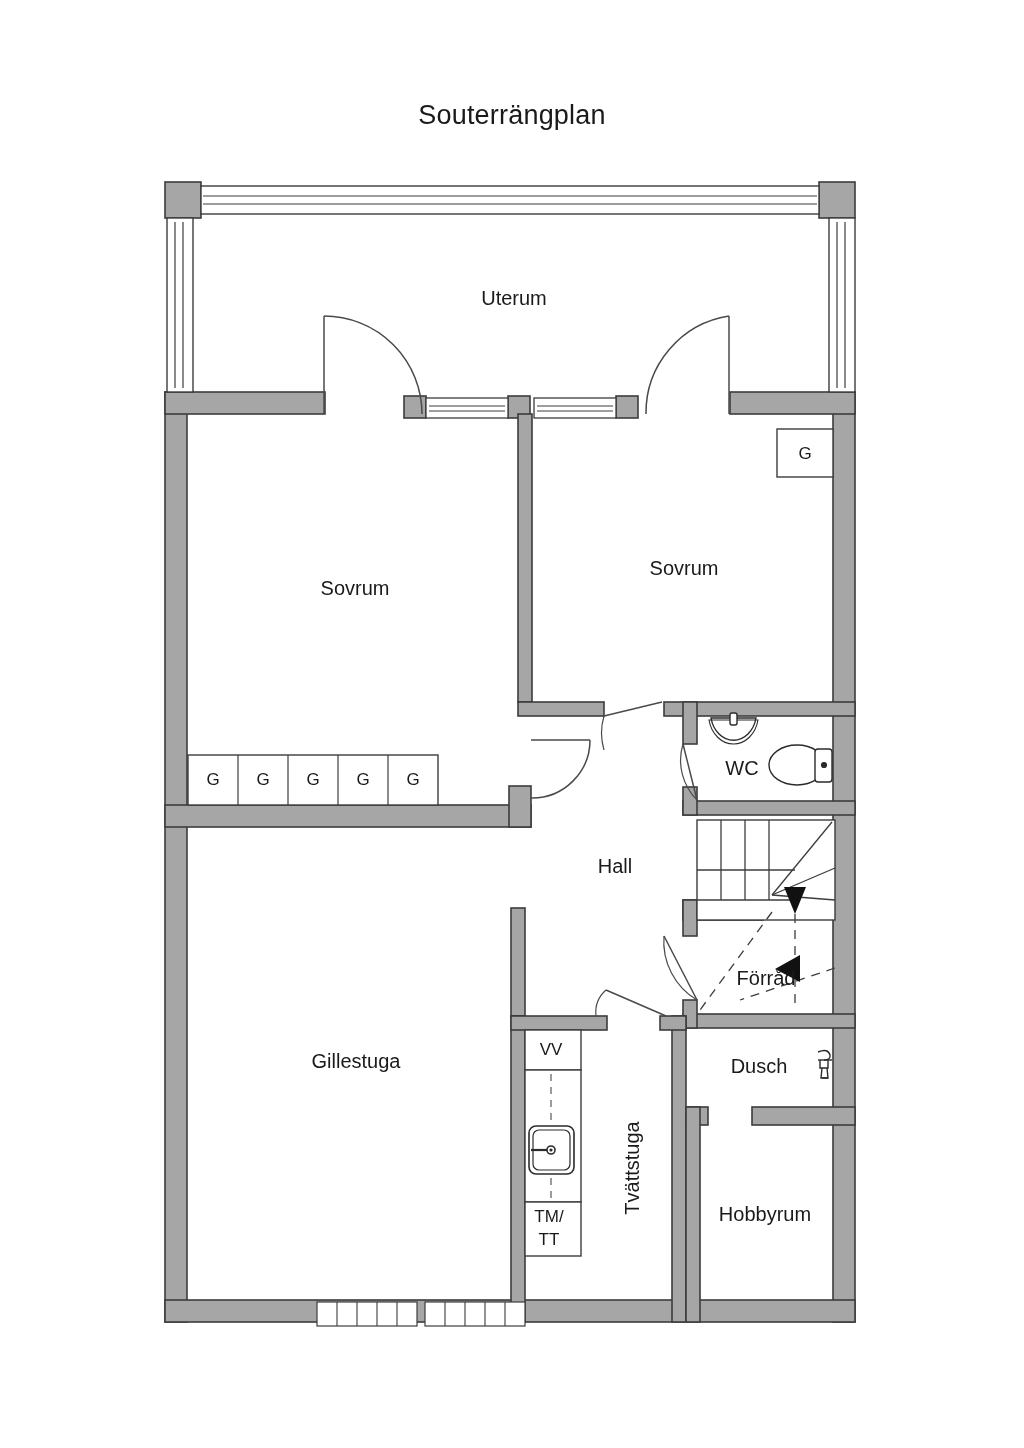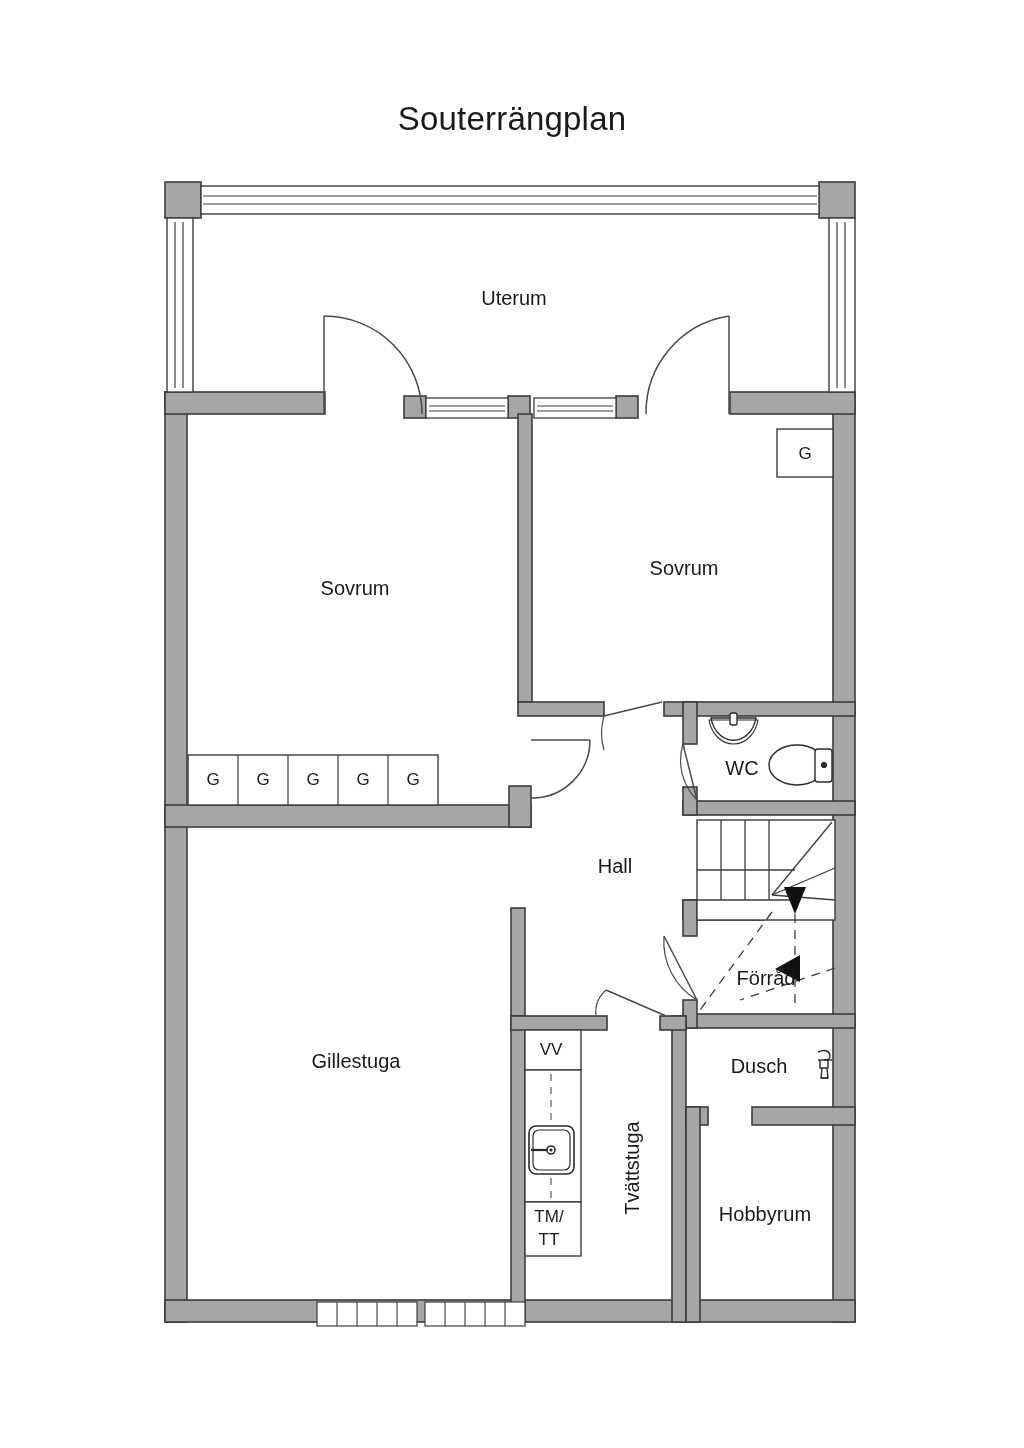--- a/index.html
+++ b/index.html
@@ -21,21 +21,21 @@
     width: 1024px;
     height: 1448px;
     background: #ffffff;
   }
   #plan-title {
     position: absolute;
     left: 0;
     top: 100px;
     width: 1024px;
     text-align: center;
-    font-size: 33px;
+    font-size: 27px;
     font-weight: 400;
     letter-spacing: 0.2px;
     color: #1a1a1a;
   }
   #floorplan-svg {
     position: absolute;
     left: 0;
     top: 0;
   }
   .room-label {

